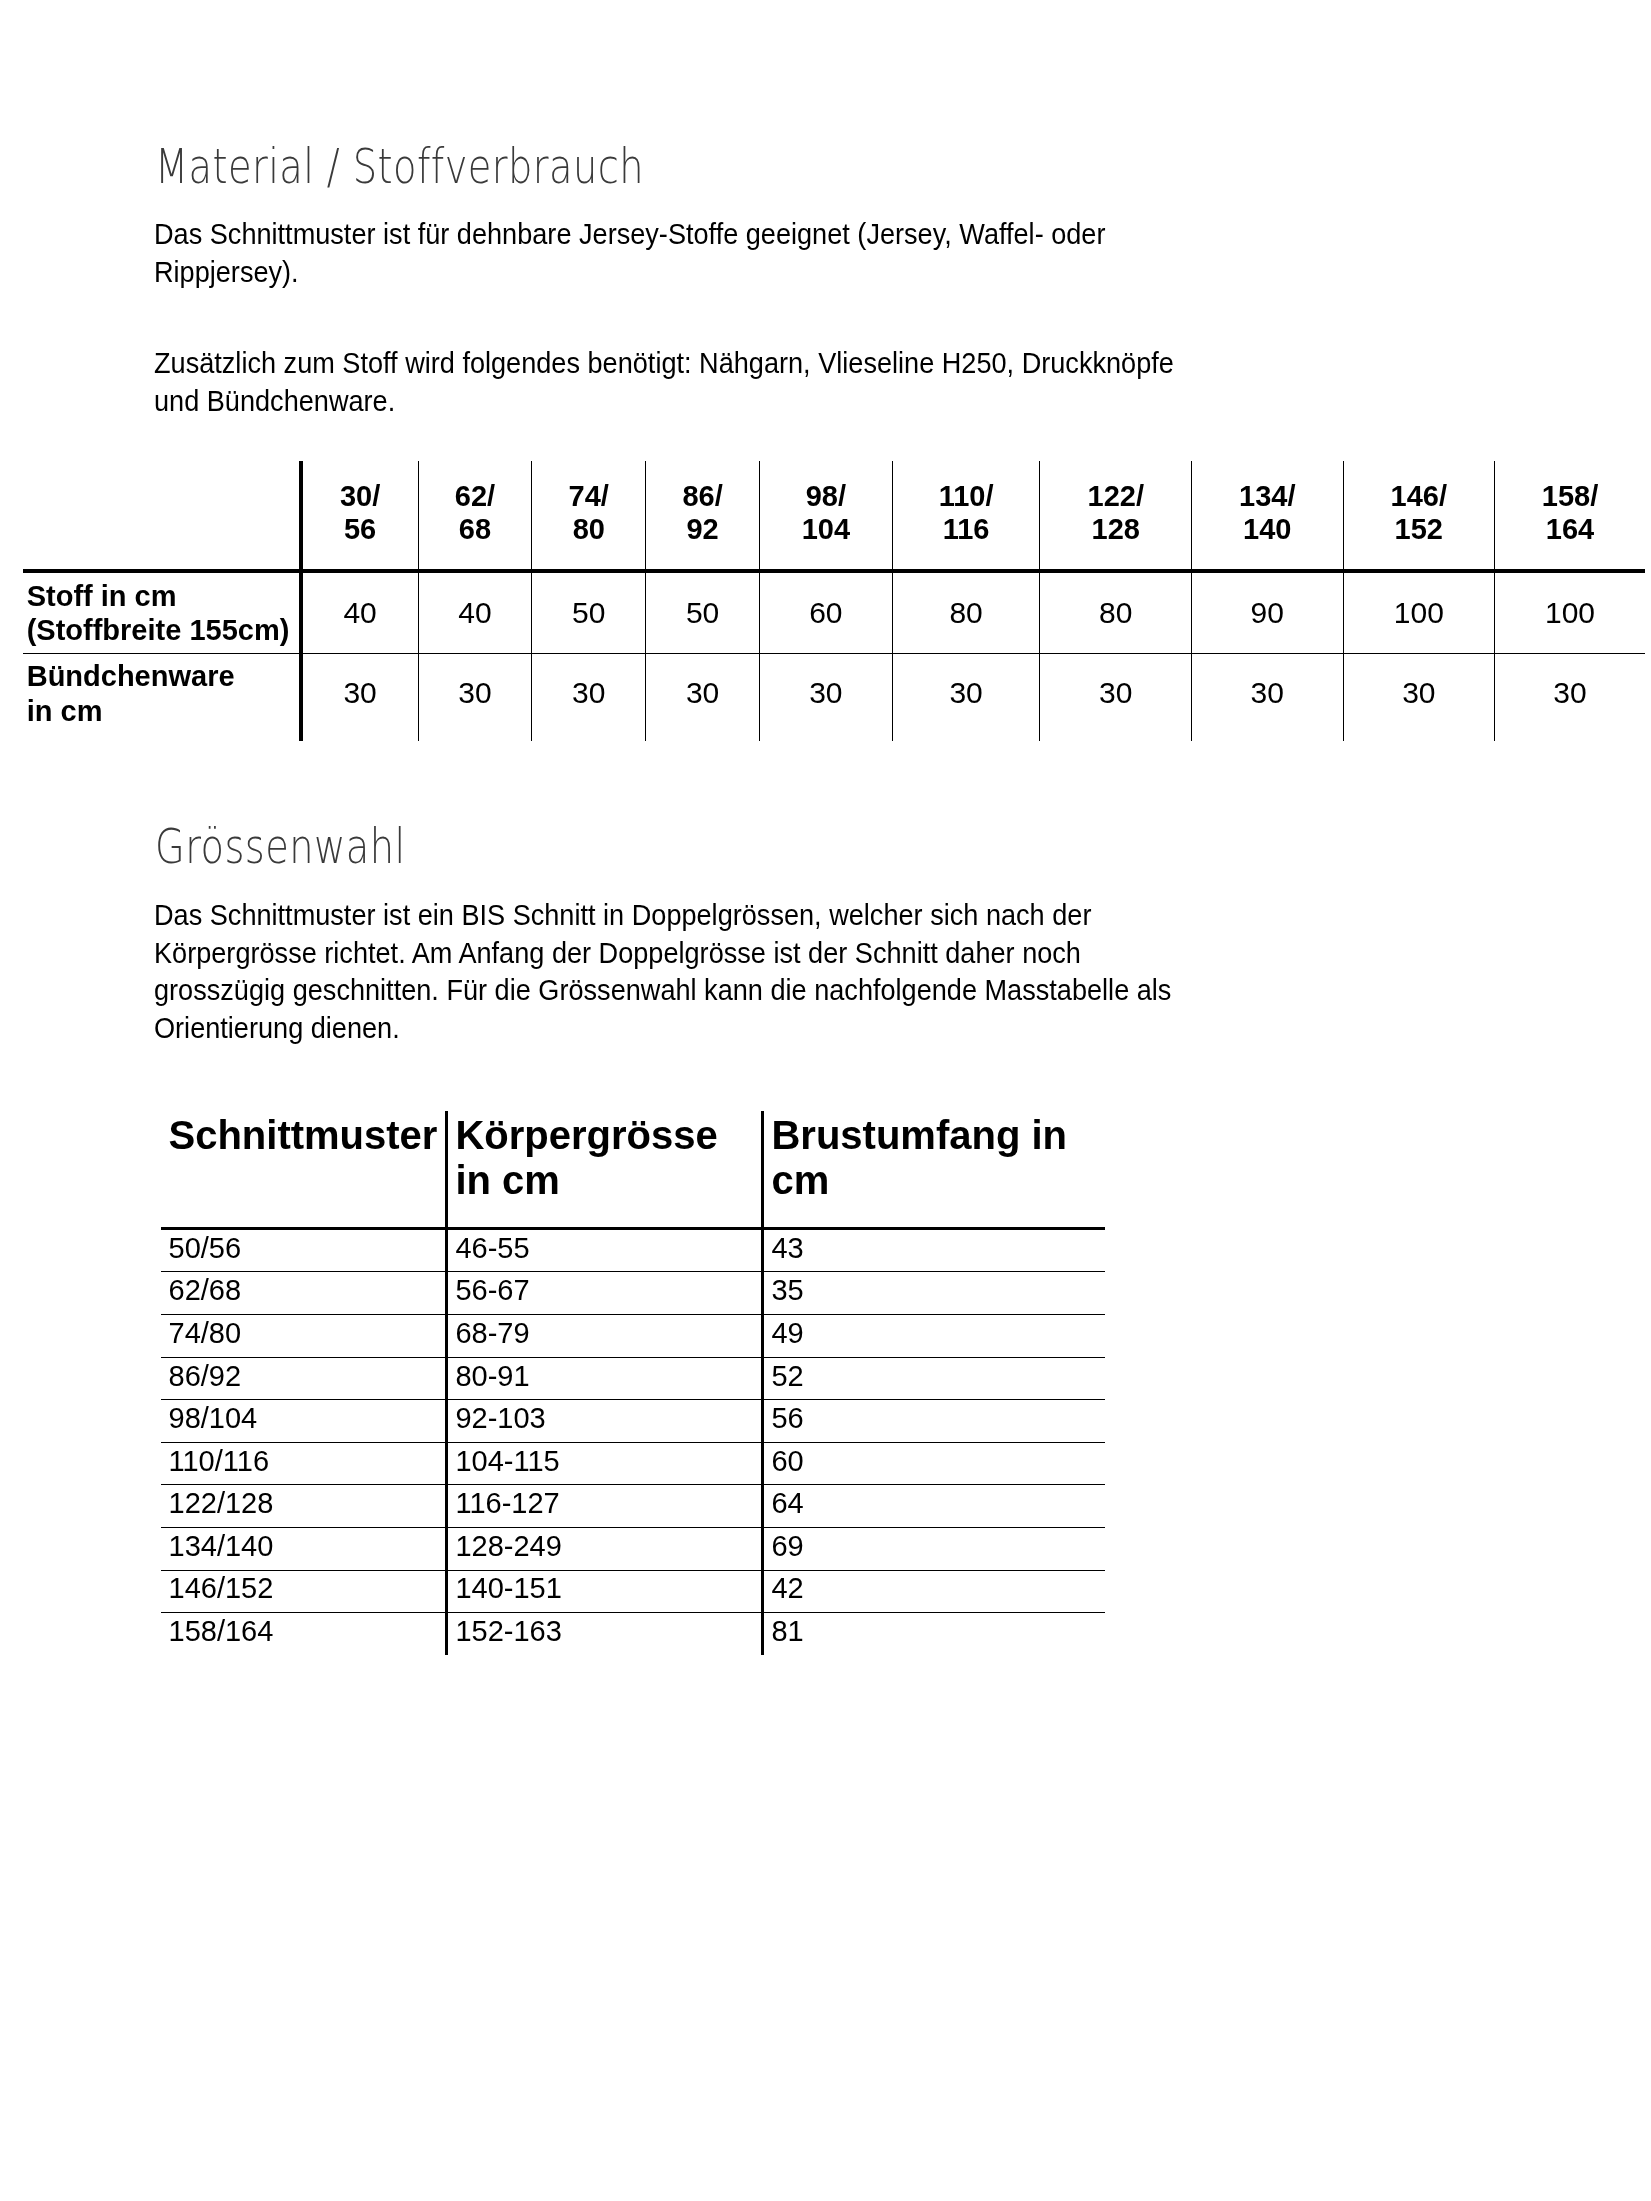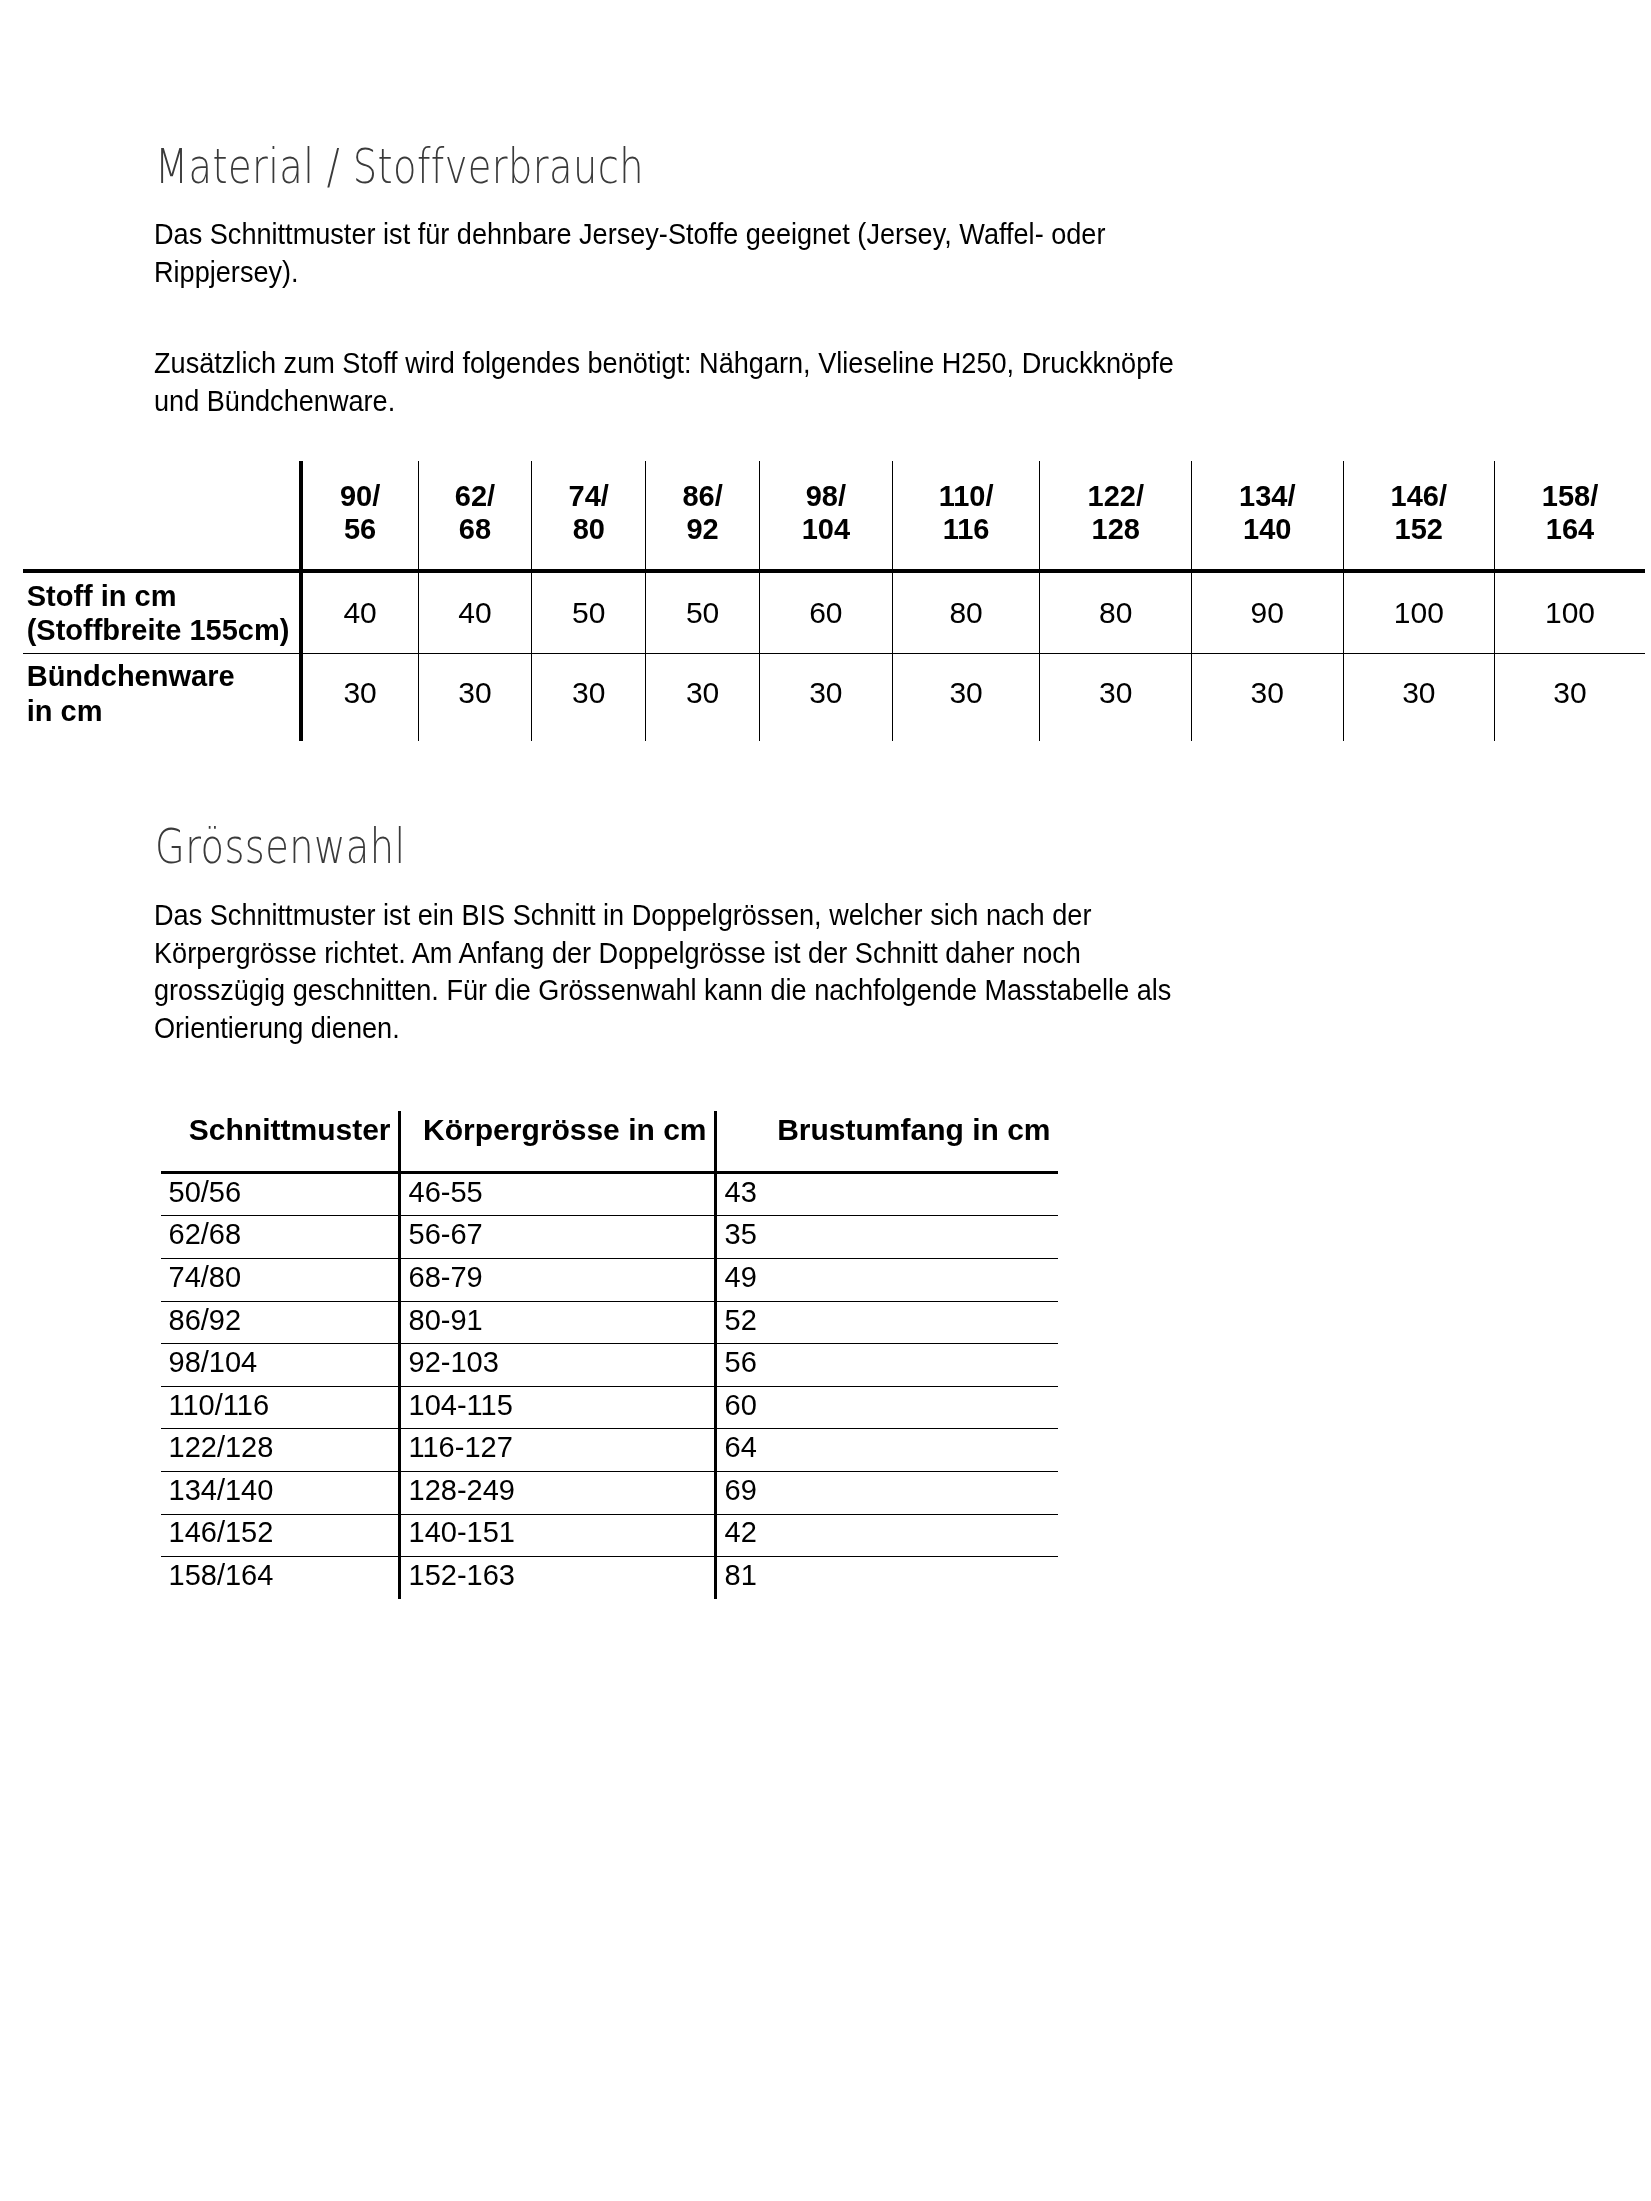--- a/index.html
+++ b/index.html
@@ -130,24 +130,23 @@
   }
   #table-sizes th, #table-sizes td {
     padding: 1.9px 7.5px 3.7px 7.5px;
     text-align: left;
     font-size: 29px;
     color: #000;
     vertical-align: baseline;
   }
   #table-sizes th {
     font-weight: 700;
-    font-size: 30px;
+    font-size: 40px;
     padding-bottom: 24px;
     border-bottom: 3.7px solid #000;
-    text-align: right;
   }
   #table-sizes td {
     font-weight: 400;
     height: 36px;
     border-bottom: 1.9px solid #000;
   }
   #table-sizes .c-pattern { width: 222px; }
   #table-sizes .c-height  { width: 298px; border-left: 3.7px solid #000; }
   #table-sizes .c-chest   { width: 326px; border-left: 3.7px solid #000; }
   #table-sizes tr.last-row td { border-bottom: none; }
@@ -169,21 +168,21 @@
   <div class="body-text" style="position:absolute; left:146px; top:345px; width:1454px;">
     <span class="ln">Zusätzlich zum Stoff wird folgendes benötigt: Nähgarn, Vlieseline H250, Druckknöpfe</span>
     <span class="ln">und Bündchenware.</span>
   </div>
 
   <table id="table-material">
     <tbody>
       <tr>
         <td class="corner-cell"></td>
         <td class="hdr-size hdr-first">
-          <span>90/</span>
+          <span>30/</span>
           <span>56</span>
         </td>
         <td class="hdr-size">
           <span>62/</span>
           <span>68</span>
         </td>
         <td class="hdr-size">
           <span>74/</span>
           <span>80</span>
         </td>

